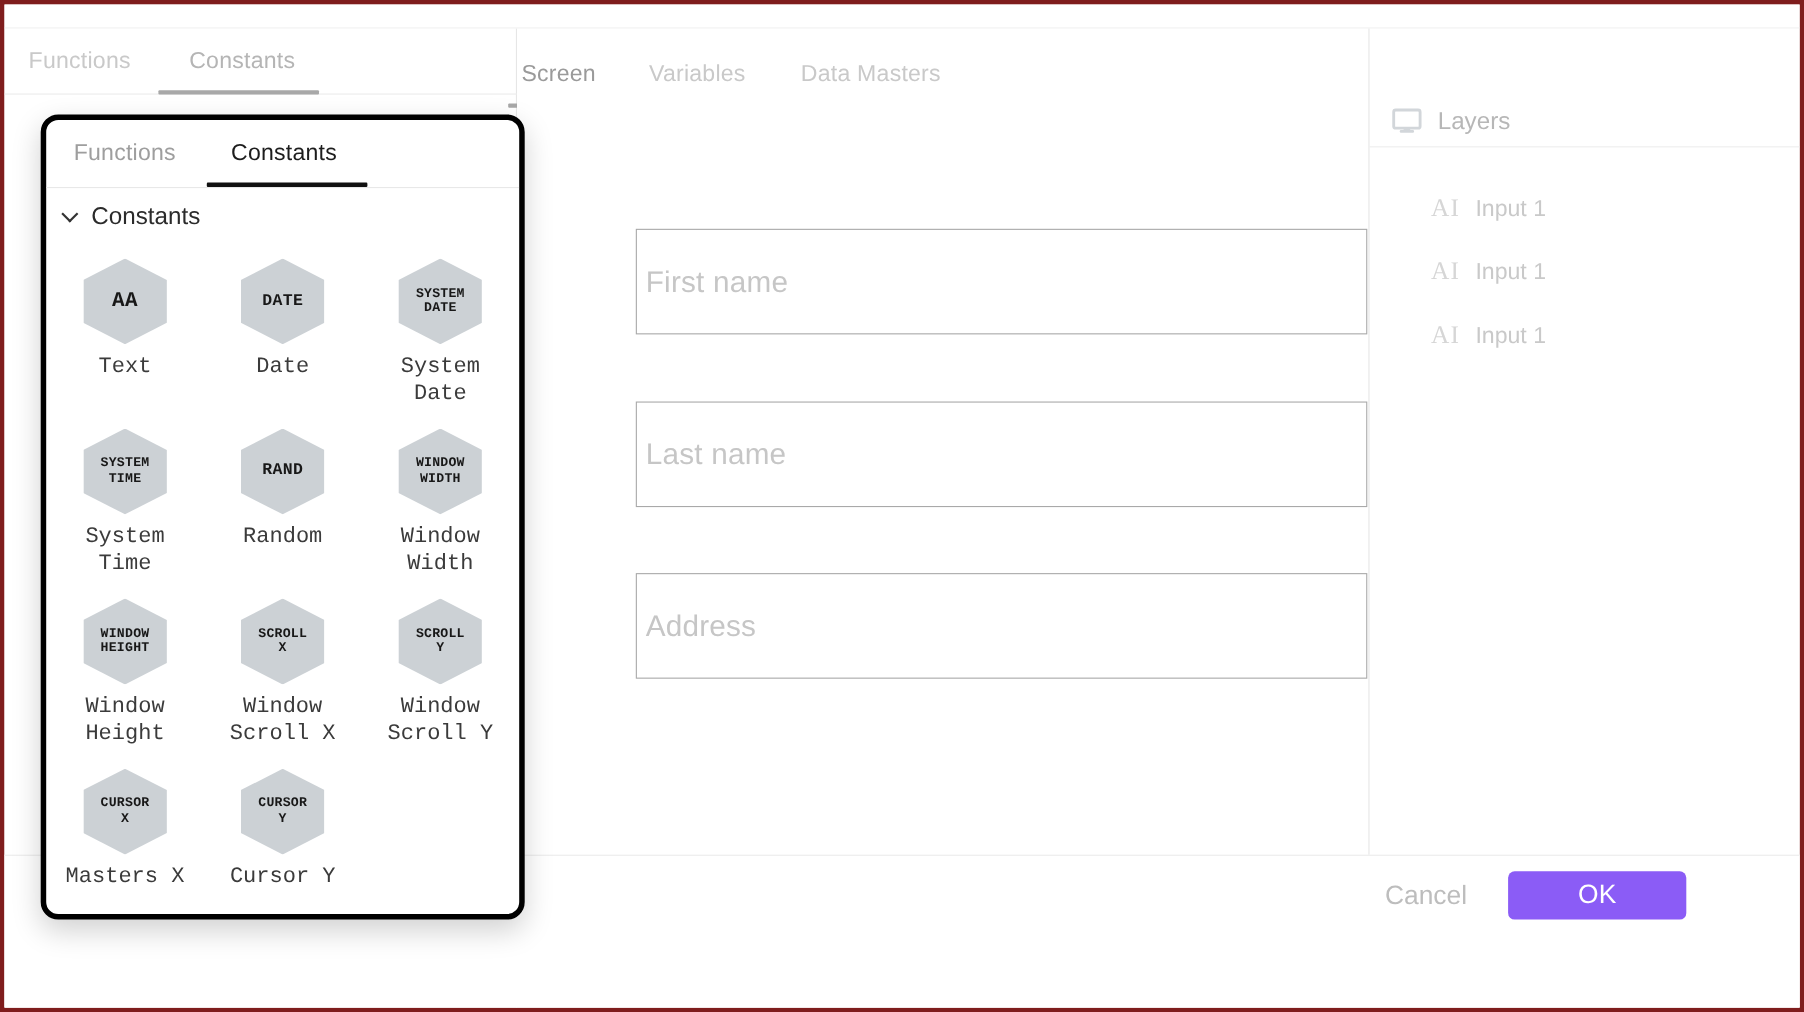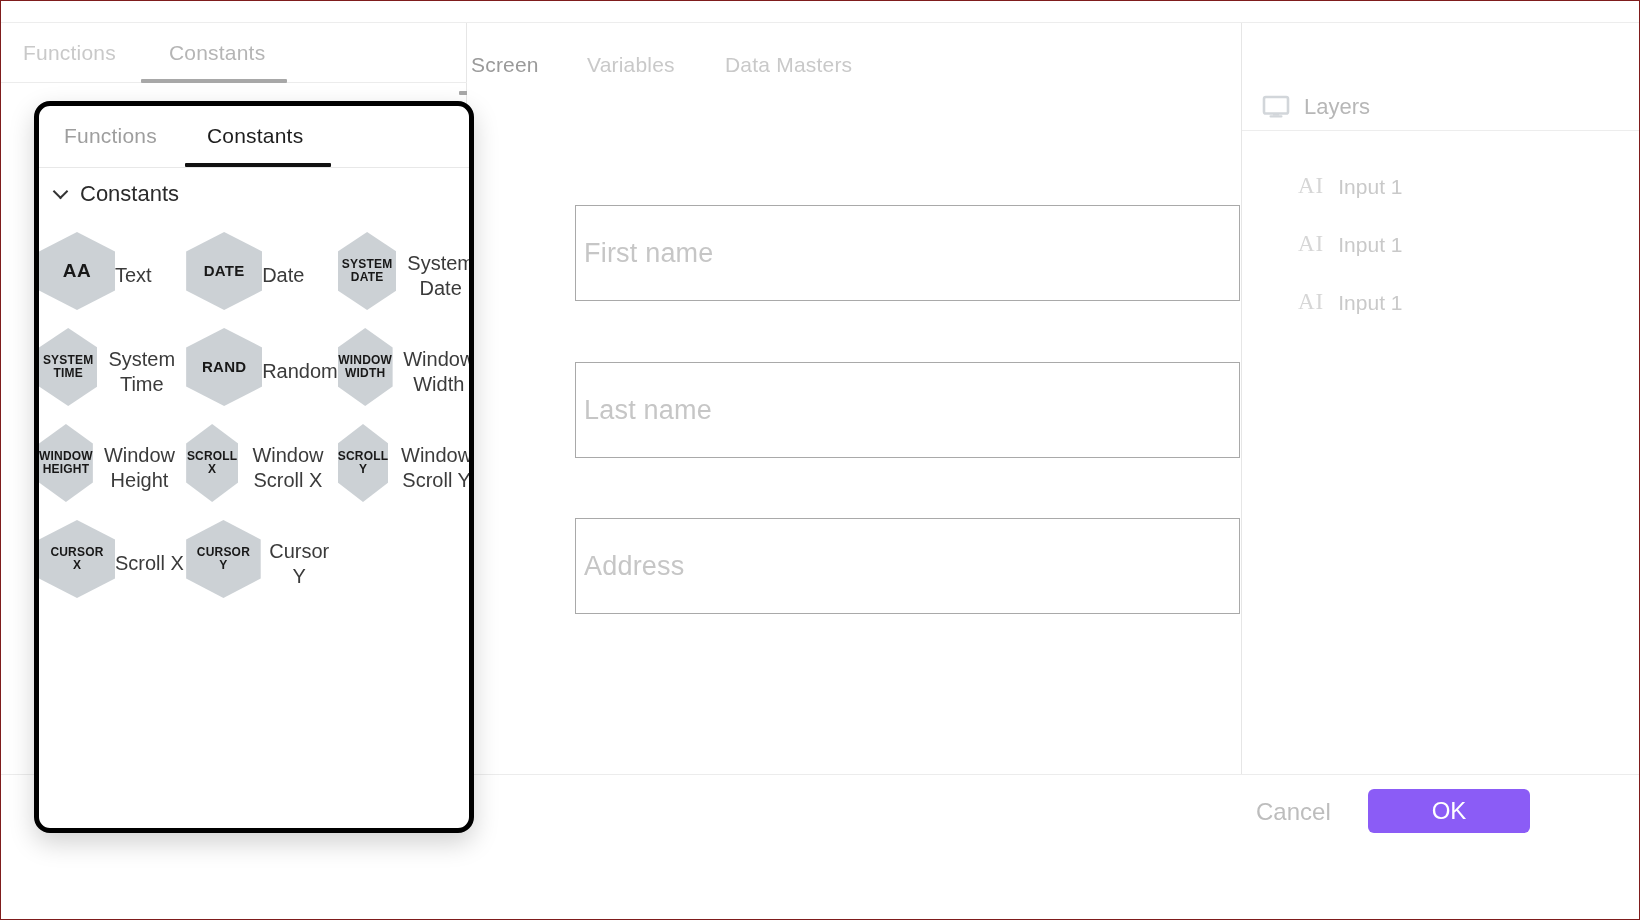--- a/index.html
+++ b/index.html
@@ -8,21 +8,21 @@
     font-family: "Liberation Sans", sans-serif;
     background: #f2f2f2;
     overflow: hidden;
   }
 
   .app {
     position: absolute;
     left: 0; top: 0;
     width: 1640px; height: 920px;
     background: #ffffff;
-    border: 1px solid #7f1d1d;
+    border: 4px solid #7f1d1d;
     overflow: hidden;
   }
 
   
   .top-strip {
     position: absolute;
     left: 0; top: 0;
     width: 1640px; height: 22px;
     background: #ffffff;
     border-bottom: 1px solid #ededed;
@@ -287,23 +287,25 @@
   .grid {
     position: absolute;
     left: 0; top: 114px;
     width: 430px;
     display: grid;
     grid-template-columns: repeat(3, 1fr);
     row-gap: 6px;
   }
   .cell {
     display: flex;
+    flex-direction: column;
     align-items: center;
     cursor: pointer;
     padding-top: 12px;
+    font-family: Liberation Mono, monospace;
   }
   .hex {
     position: relative;
     width: 76px; height: 78px;
     display: flex;
     align-items: center;
     justify-content: center;
   }
   .hex .shape {
     position: absolute;
@@ -492,21 +494,21 @@
           <span class="glyph">SCROLL<br>Y</span>
         </div>
         <div class="cell-label">Window Scroll Y</div>
       </div>
 
       <div class="cell">
         <div class="hex">
           <span class="shape"></span>
           <span class="glyph">CURSOR<br>X</span>
         </div>
-        <div class="cell-label">Scroll X</div>
+        <div class="cell-label">Masters X</div>
       </div>
 
       <div class="cell">
         <div class="hex">
           <span class="shape"></span>
           <span class="glyph">CURSOR<br>Y</span>
         </div>
         <div class="cell-label">Cursor Y</div>
       </div>
 

